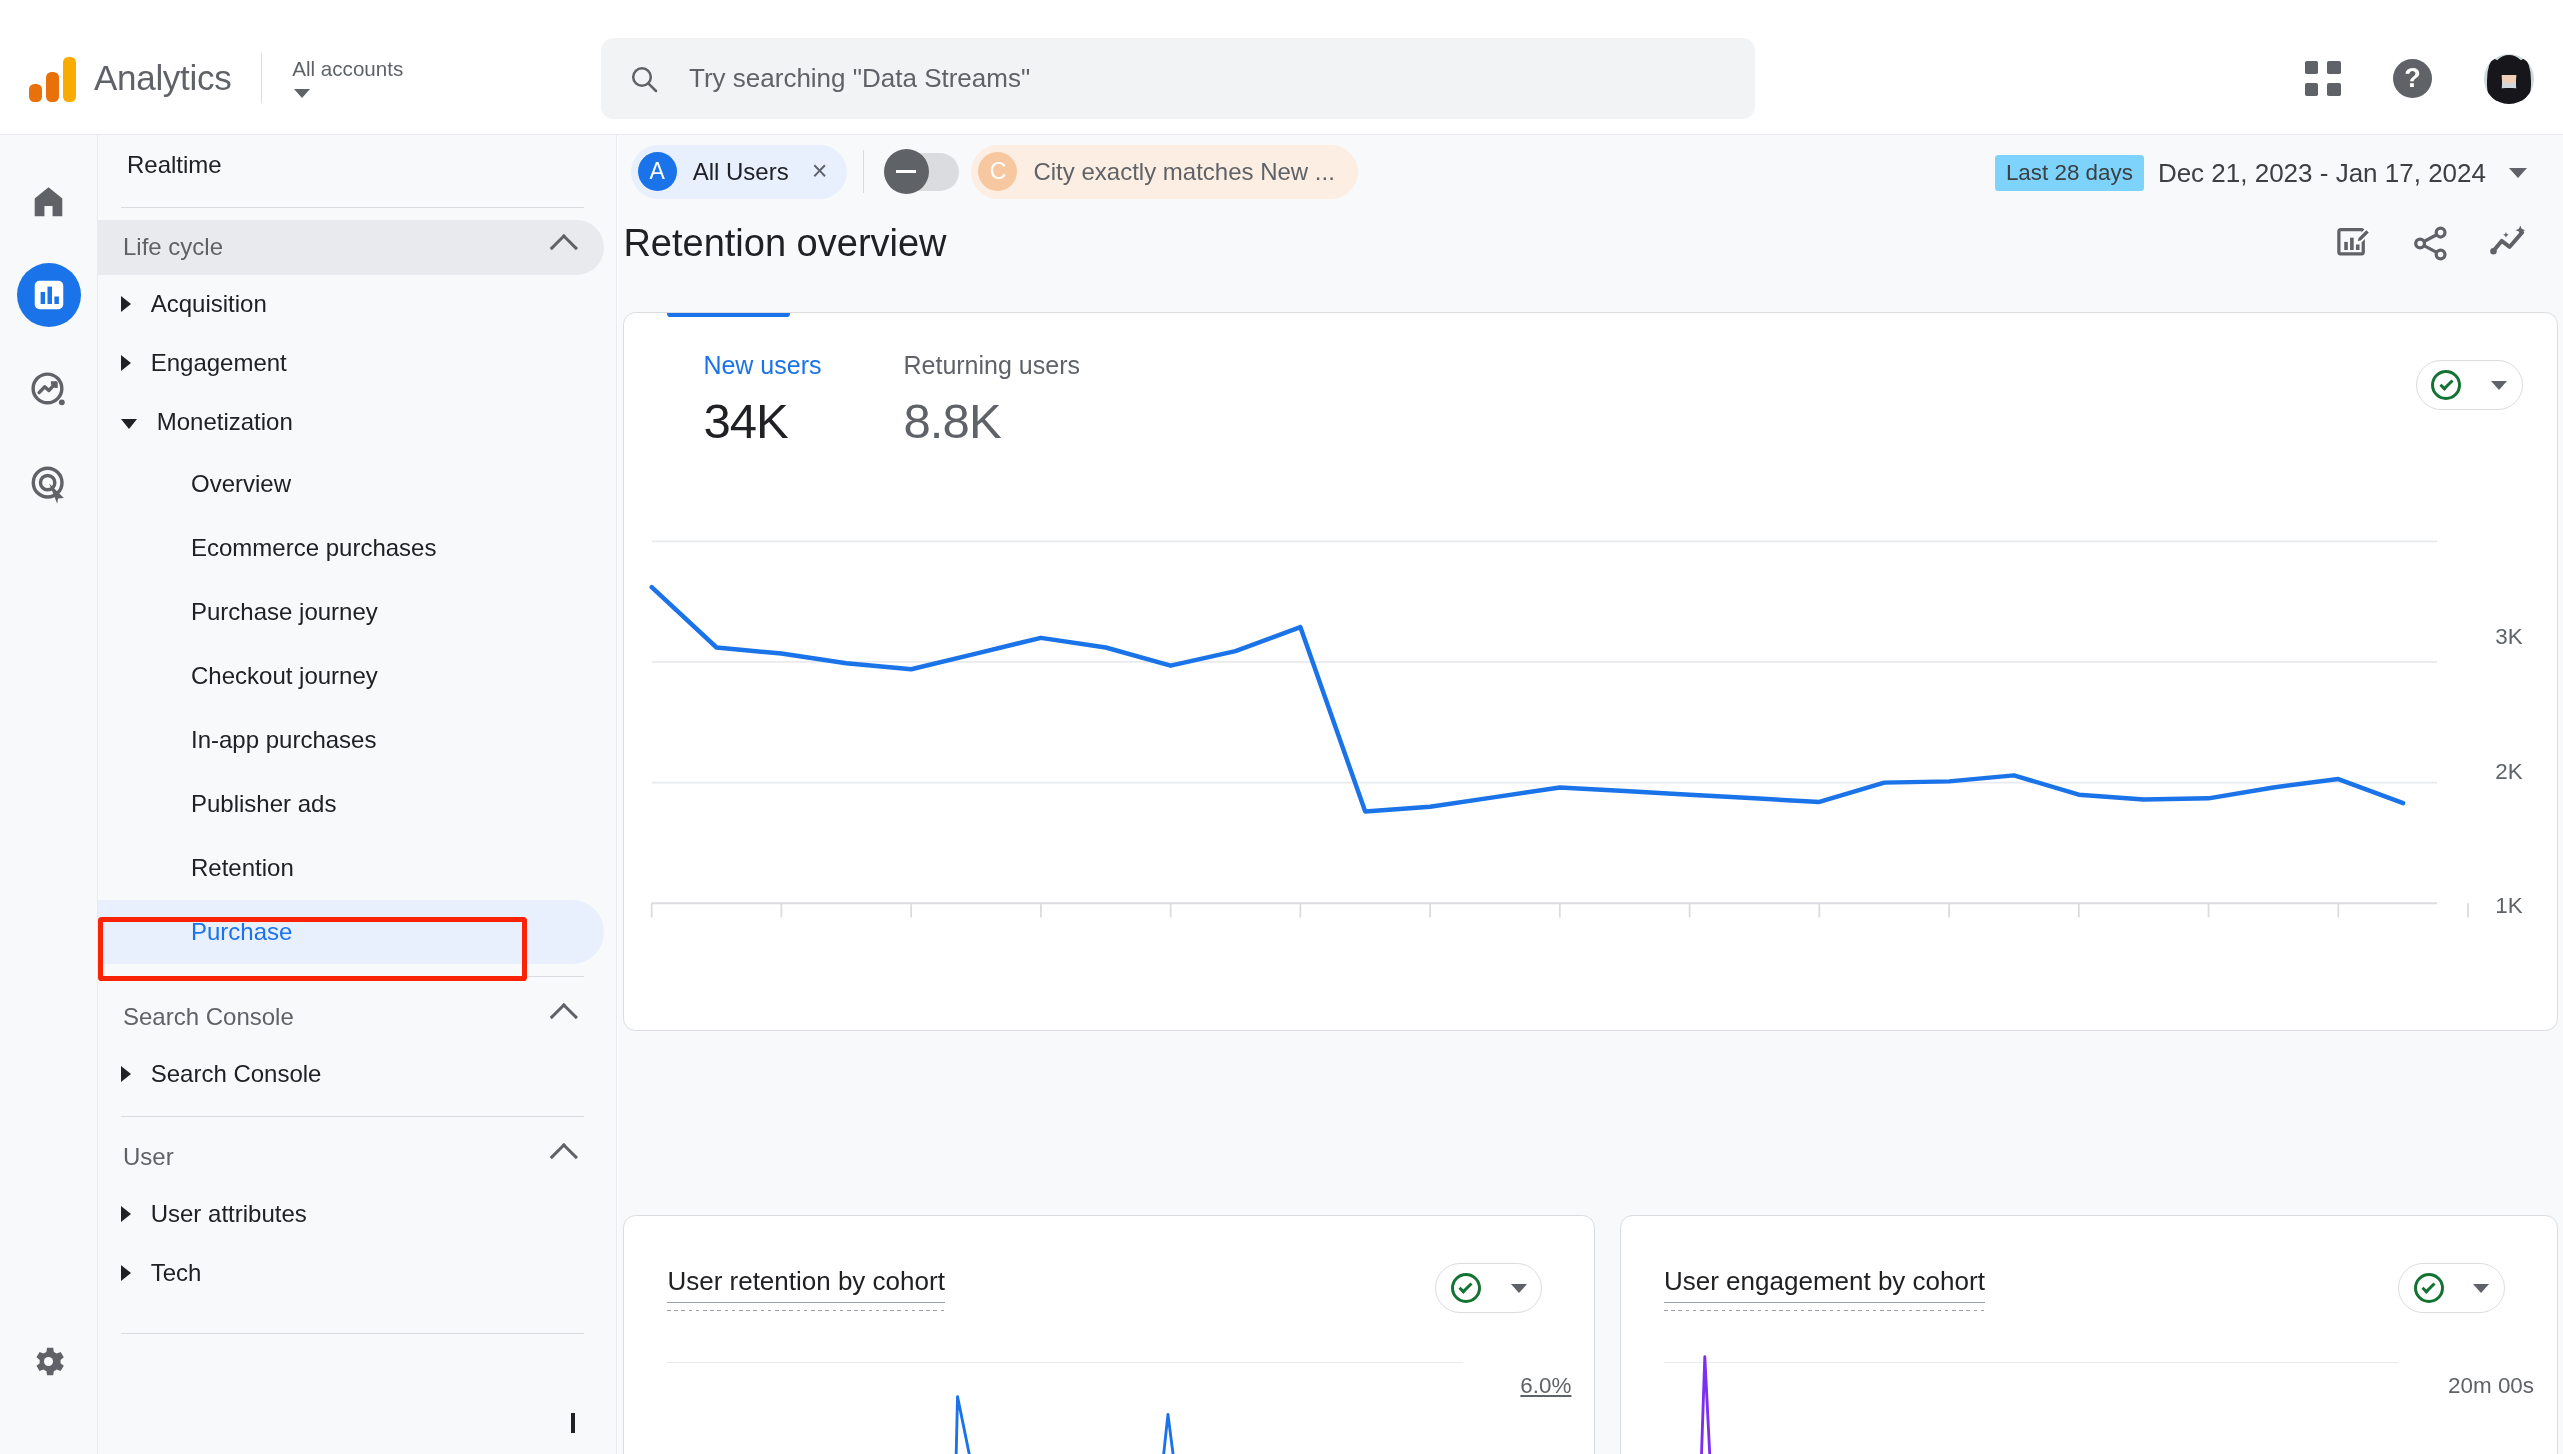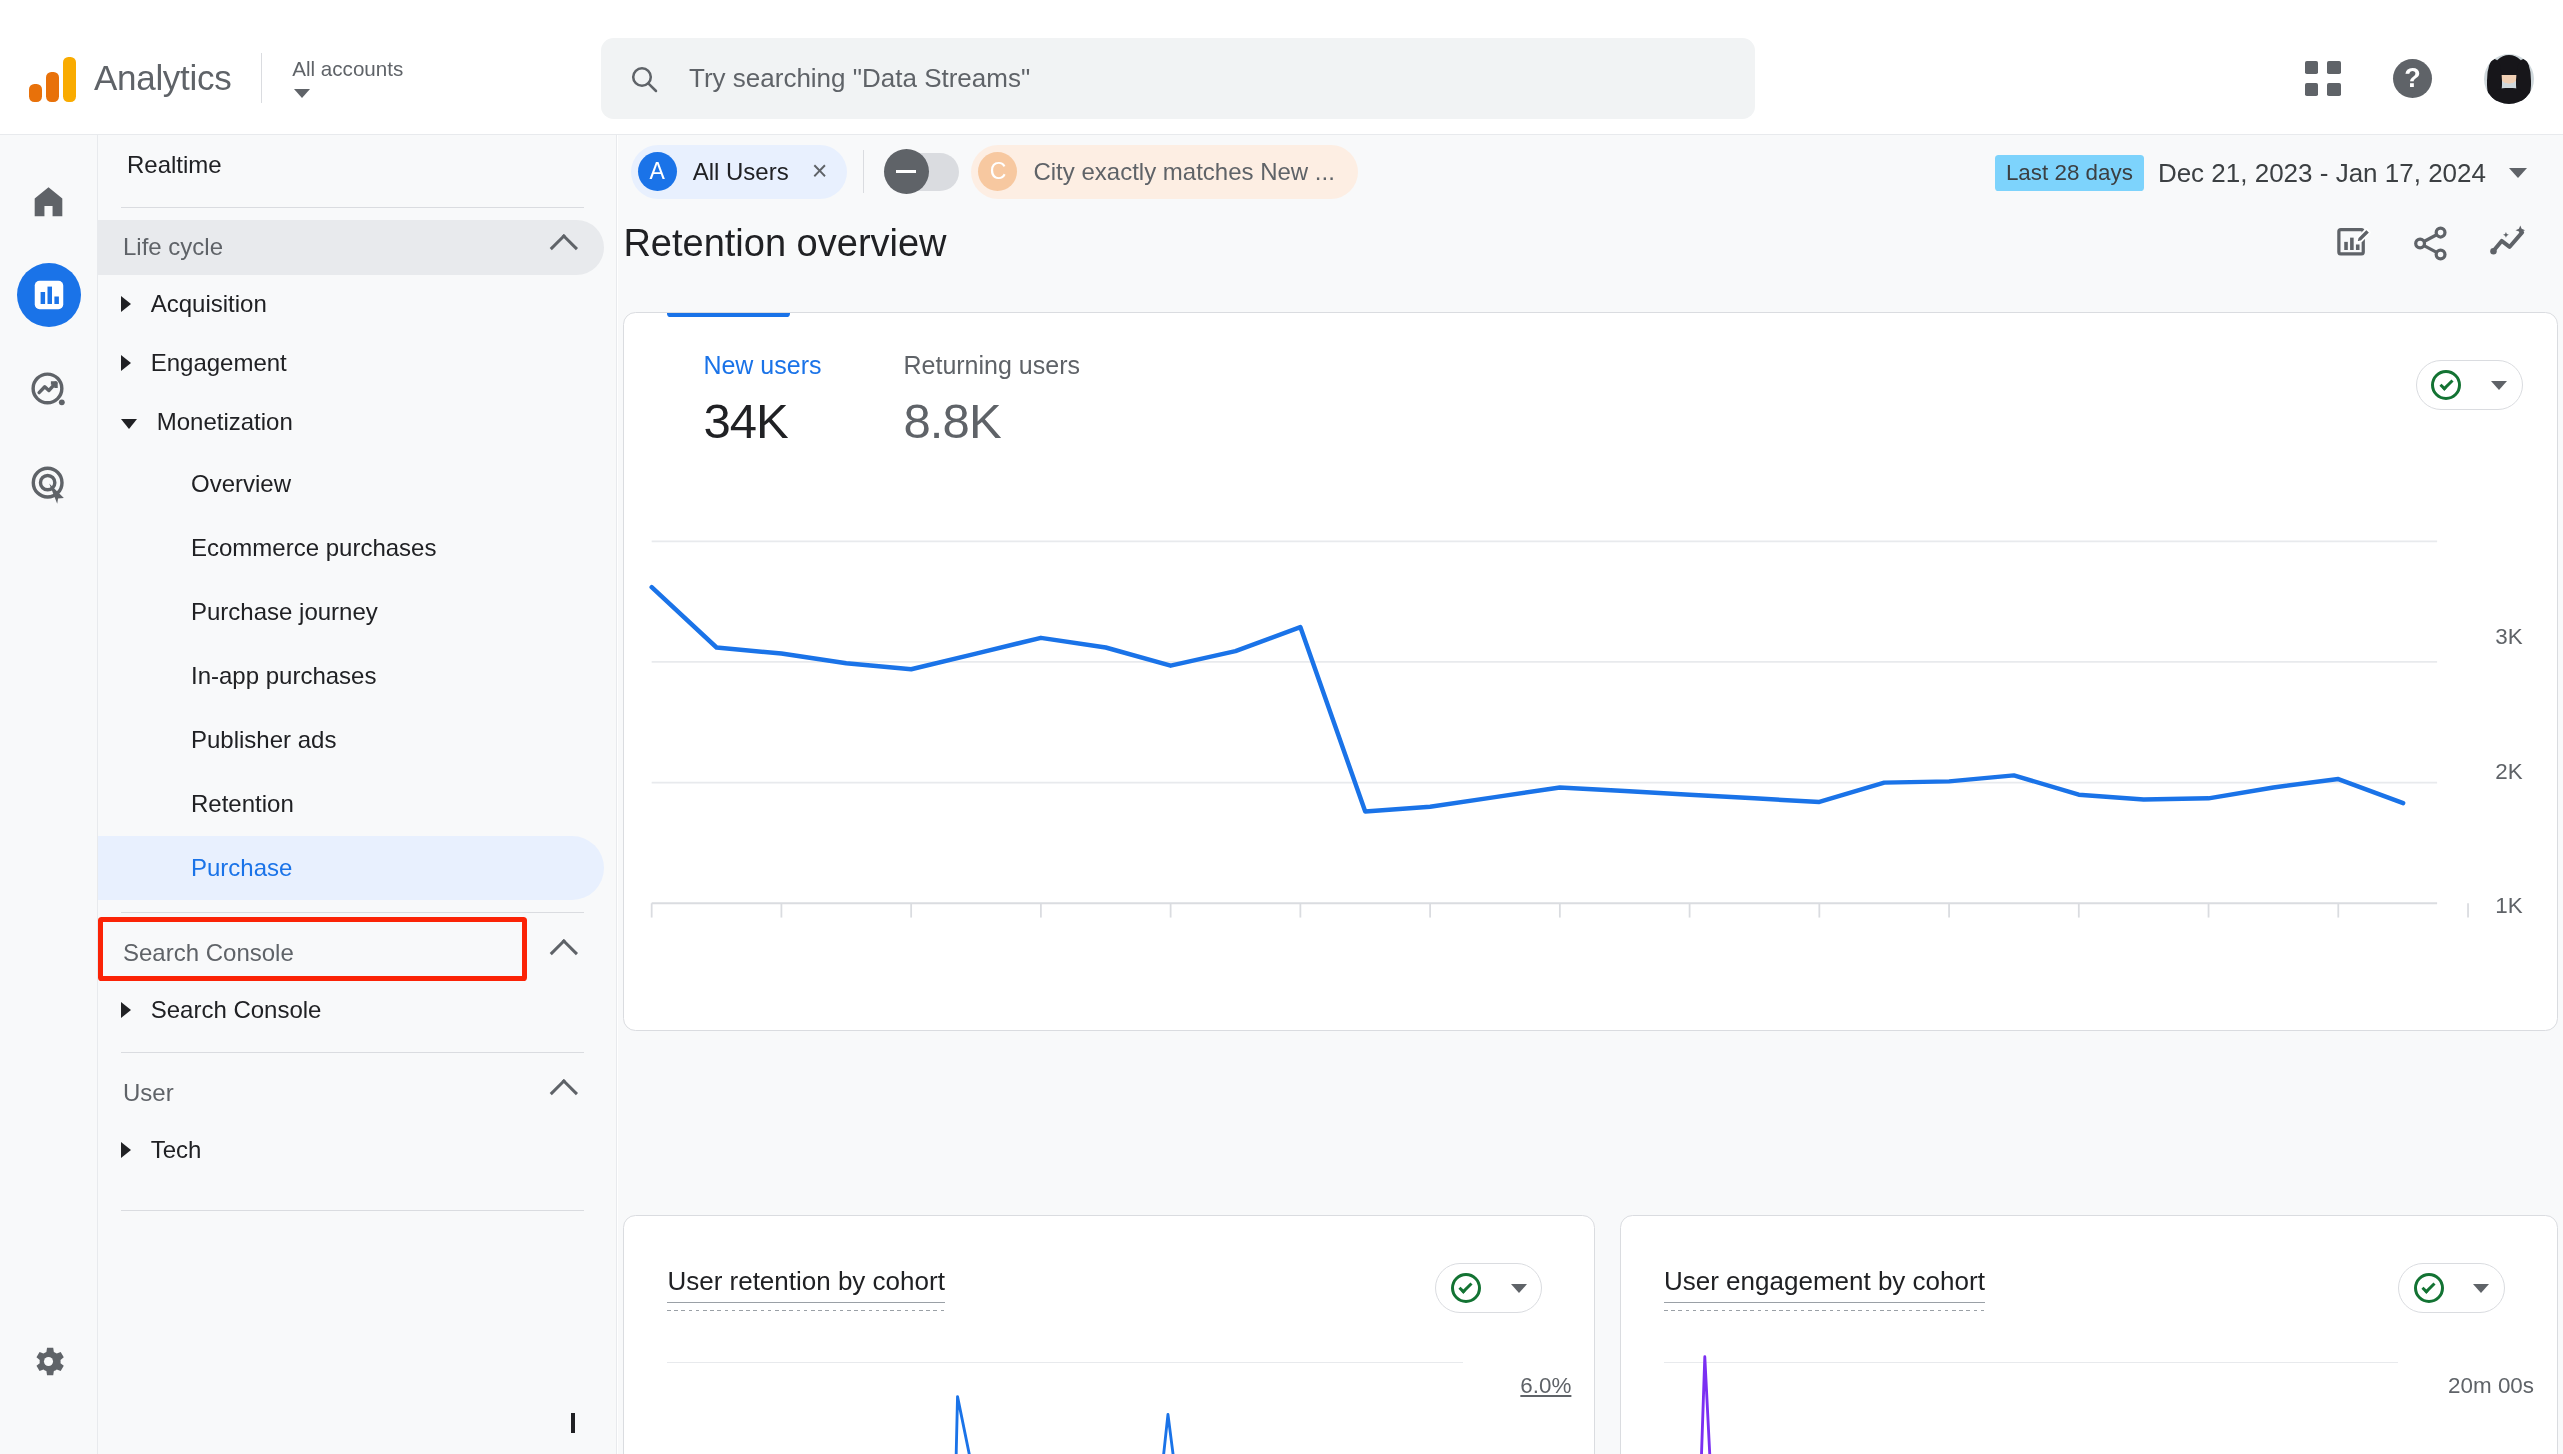--- a/index.html
+++ b/index.html
@@ -308,39 +308,44 @@
       <span class="tri"></span>
       <span>Engagement</span>
     </div>
     <div class="nav-row">
       <span class="tri down"></span>
       <span>Monetization</span>
     </div>
     <div class="nav-sub">Overview</div>
     <div class="nav-sub">Ecommerce purchases</div>
     <div class="nav-sub">Purchase journey</div>
+    <div class="nav-sub">Checkout journey</div>
     <div class="nav-sub">In-app purchases</div>
     <div class="nav-sub">Publisher ads</div>
     <div class="nav-sub">Retention</div>
     <div class="nav-sub selected">Purchase</div>
 
     <div class="nav-sep"></div>
     <div class="nav-group">
       <span>Search Console</span>
       <span class="chev-up"></span>
     </div>
     <div class="nav-row">
       <span class="tri"></span>
       <span>Search Console</span>
     </div>
 
     <div class="nav-sep"></div>
     <div class="nav-group">
       <span>User</span>
       <span class="chev-up"></span>
+    </div>
+    <div class="nav-row">
+      <span class="tri"></span>
+      <span>User attributes</span>
     </div>
     <div class="nav-row">
       <span class="tri"></span>
       <span>Tech</span>
     </div>
     <div class="nav-sep" style="margin-top:30px"></div>
 
     <div class="collapse-btn">
       <span class="chev-left"></span>
     </div>

